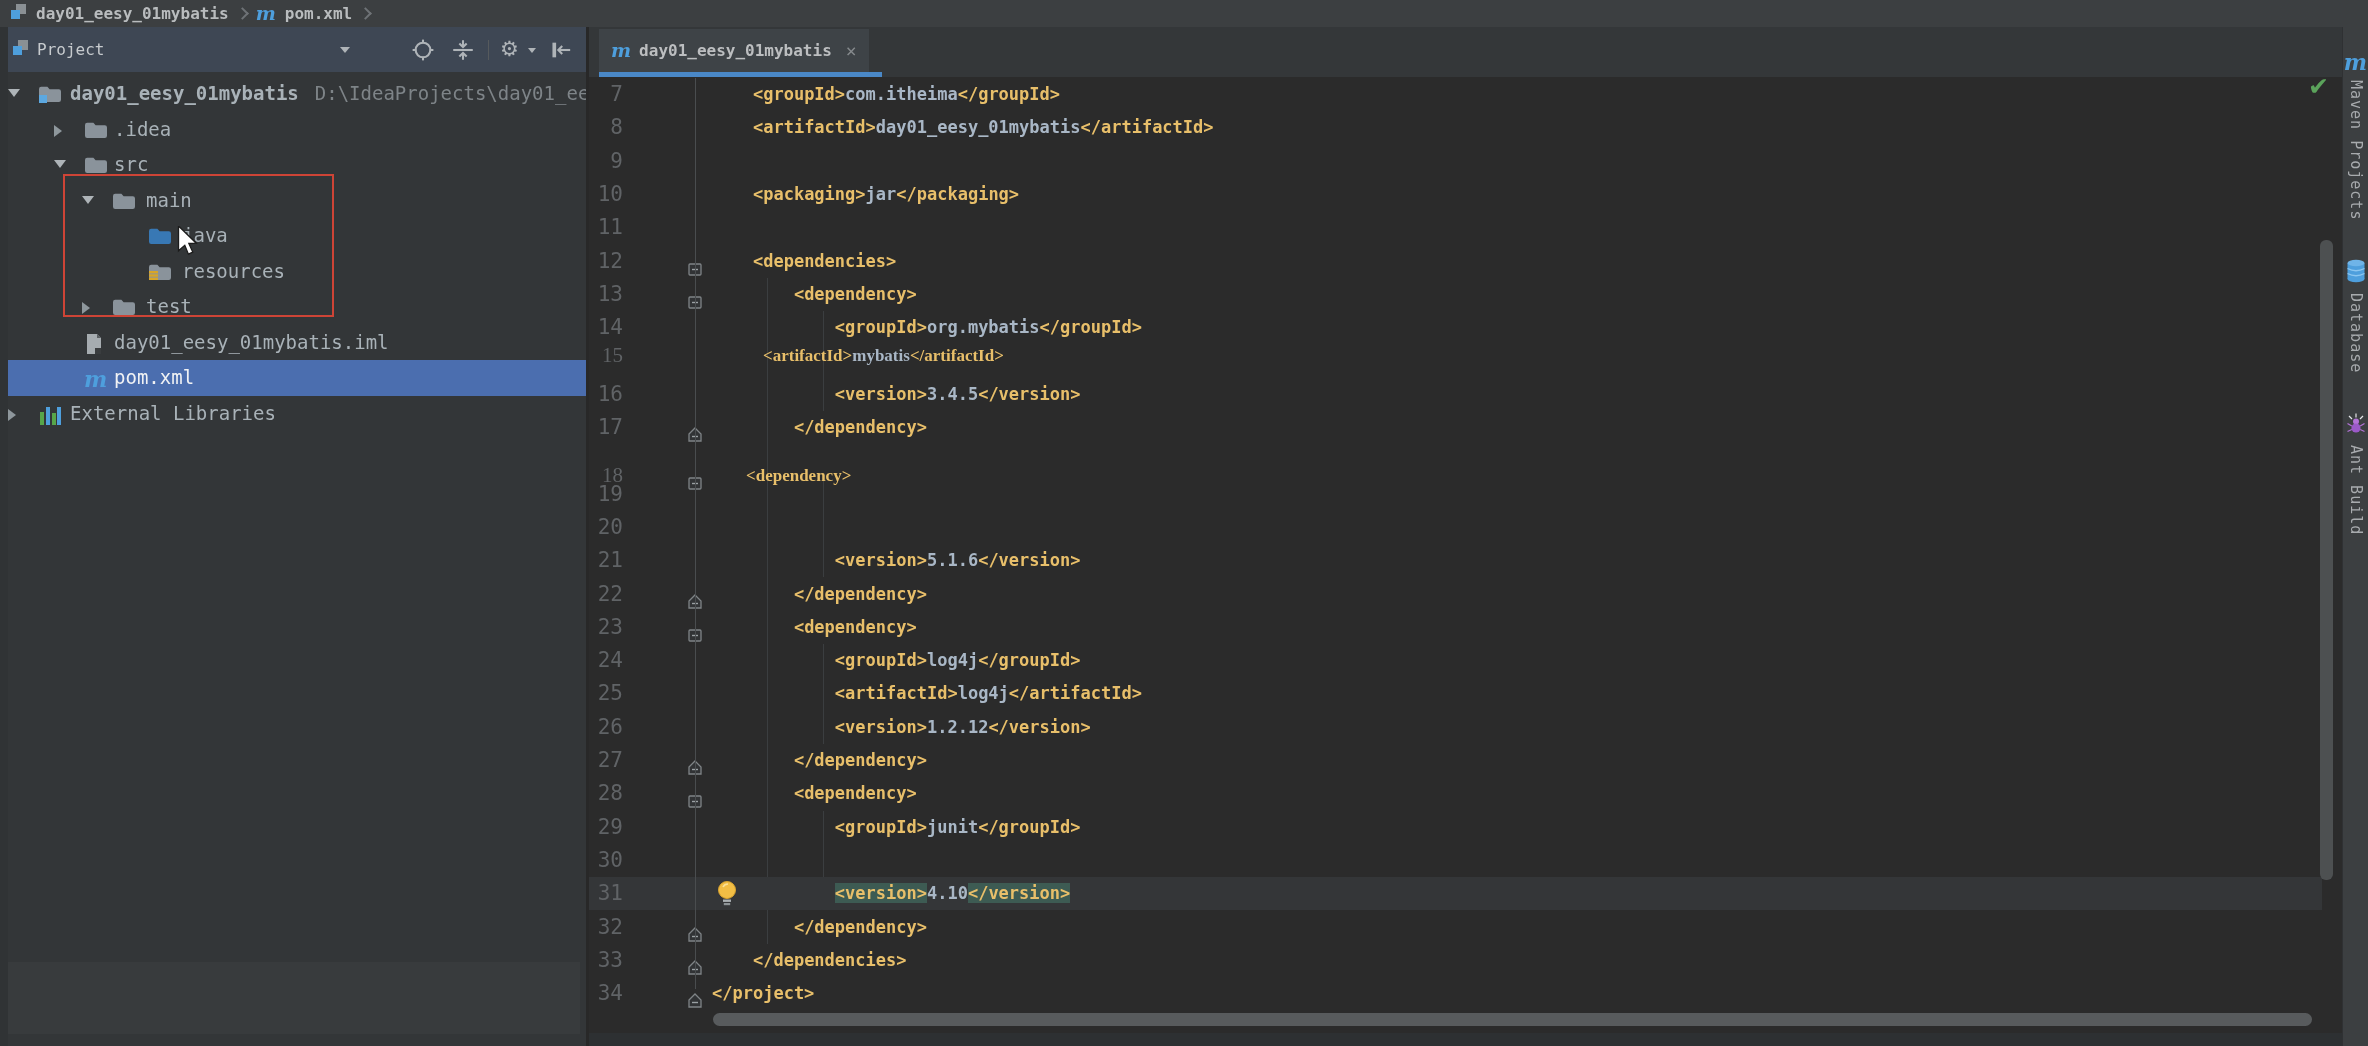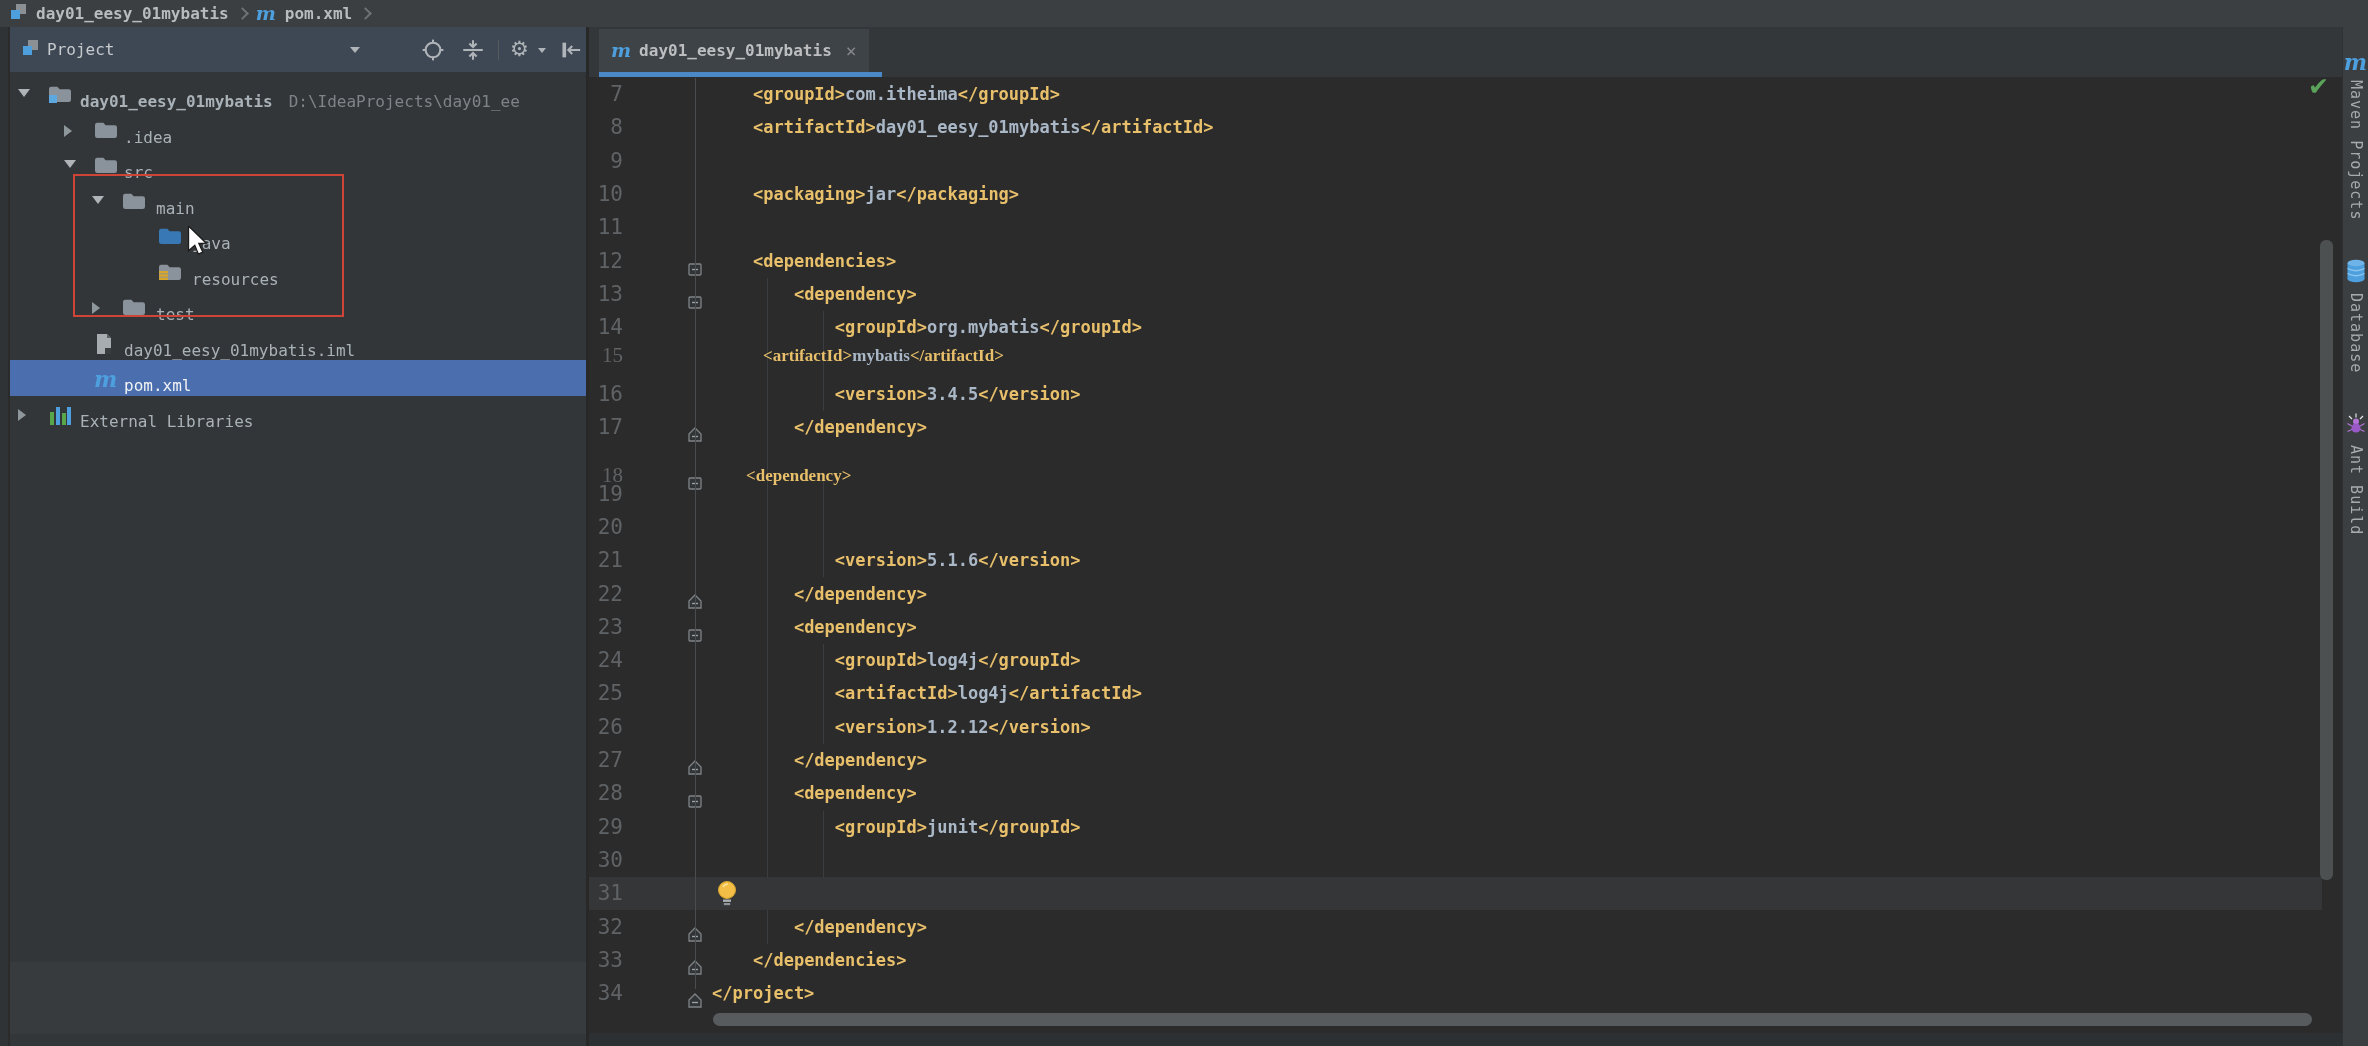--- a/index.html
+++ b/index.html
@@ -6,28 +6,28 @@
   #root{position:relative;width:2368px;height:1046px;background:#2B2B2B;overflow:hidden;
         font-family:"DejaVu Sans Mono",monospace;-webkit-font-smoothing:antialiased;}
   .abs{position:absolute;}
   
   #crumbs{left:0;top:0;width:2368px;height:27px;background:#3C3F41;display:flex;align-items:center;
           padding-left:10px;box-sizing:border-box;gap:9px;color:#B9BCBE;font-size:16px;font-weight:bold;}
   .chev{width:7px;height:7px;border-top:2px solid #6E7276;border-right:2px solid #6E7276;
         transform:rotate(45deg);display:inline-block;}
   .mico{font:italic bold 19px "DejaVu Serif",serif;color:#4E9FDD;line-height:1;}
   
-  #panel{left:0;top:27px;width:648px;height:1019px;background:#333638;margin-left:10px;}
+  #panel{left:0;top:27px;width:648px;height:1019px;background:#333638;}
   #phead{left:0;top:0;width:586px;height:45px;background:#3E4754;display:flex;align-items:center;}
   #phead .t{color:#C7CBCE;font-size:16px;margin-left:8px;}
   .caret{width:0;height:0;border-left:5px solid transparent;border-right:5px solid transparent;
          border-top:6px solid #AFB4B8;display:inline-block;}
   .hicon{position:absolute;top:12px;}
   .trow{position:absolute;left:0;right:0;height:35.5px;display:block;}
-  .trow .lbl{position:absolute;top:8px;line-height:35.5px;font-size:16px;color:#A9B2B8;white-space:nowrap;}
+  .trow .lbl{position:absolute;top:0;line-height:35.5px;font-size:19px;color:#A9B2B8;white-space:nowrap;}
   .trow.sel{background:#4B6EAF;}
   .trow.sel .lbl{color:#F0F2F4;}
   .tarrow{position:absolute;top:13px;}
   .arr-d{width:0;height:0;border-left:6px solid transparent;border-right:6px solid transparent;
          border-top:8px solid #AEB4B8;}
   .arr-r{width:0;height:0;border-top:6px solid transparent;border-bottom:6px solid transparent;
          border-left:8px solid #8E979C;}
   .ticon{position:absolute;top:8px;width:24px;height:20px;}
   .path{color:#7E8488;font-weight:normal;margin-left:16px;}
   #redbox{left:63px;top:147px;width:267px;height:139px;border:2px solid #CE4436;pointer-events:none;}
@@ -337,20 +337,21 @@
           <span class="lnum">30</span>
         </div>
         <div class="crow cur" style="top: 850.2px;">
           <span class="lnum">31</span>
           <span class="abs" style="left: 128px; top: 3px;"><svg width="20" height="27" viewBox="0 0 20 27">
               <circle cx="10" cy="10" r="8.5" fill="#F2BE45" stroke="#D9A32E"></circle>
               <path d="M6 7 q1.5-3 5-3" stroke="#FBE29A" fill="none" stroke-width="1.6"></path>
               <rect x="6" y="19.5" width="8" height="2.4" fill="#A9AFB2"></rect>
               <rect x="6.8" y="23" width="6.4" height="2.2" fill="#8D9396"></rect>
             </svg></span>
+          <span class="code"><span>            </span><span class="h">&lt;version&gt;</span><span class="x">4.10</span><span class="h">&lt;/version&gt;</span></span>
         </div>
         <div class="crow" style="top: 883.5px;">
           <span class="lnum">32</span>
           <span class="fold"><svg width="14" height="15" viewBox="0 0 14 15">
               <path d="M1 7 L7 1 L13 7 V14 H1 Z" stroke="#7F8487" fill="#313335" stroke-width="1.3"></path>
               <line x1="4" y1="9.5" x2="10" y2="9.5" stroke="#9AA0A3" stroke-width="1.4"></line>
             </svg></span>
           <span class="code"><span>        </span><span class="t">&lt;/dependency&gt;</span></span>
         </div>
         <div class="crow" style="top: 916.8px;">

